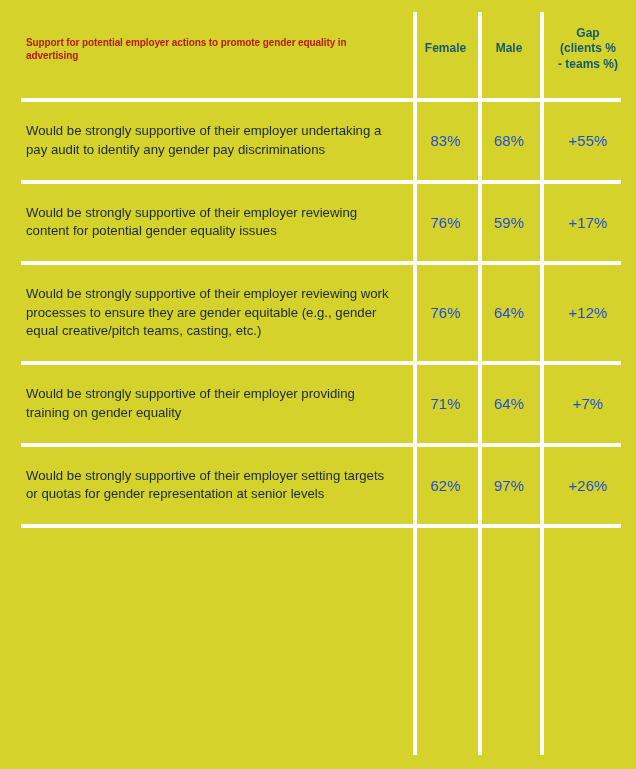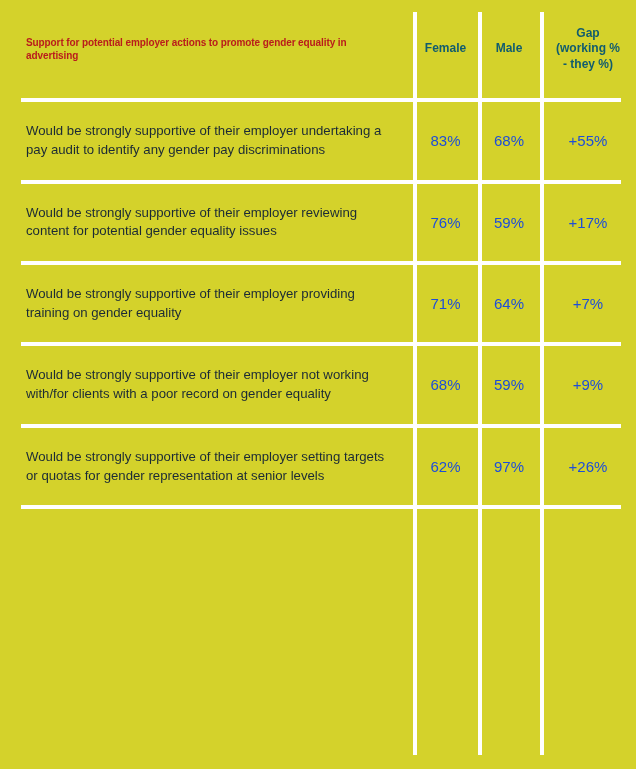--- a/index.html
+++ b/index.html
@@ -136,49 +136,49 @@
       <col class="c-male">
       <col class="c-gap">
     </colgroup>
     <thead>
       <tr>
         <th class="hdr-title">Support for potential employer actions to promote gender equality in advertising</th>
         <th class="hdr-col">Female</th>
         <th class="hdr-col">Male</th>
         <th class="hdr-col">
           <span>Gap</span><br>
-          <span>(working %</span><br>
-          <span>- they %)</span>
+          <span>(clients %</span><br>
+          <span>- teams %)</span>
         </th>
       </tr>
     </thead>
     <tbody>
       <tr>
         <td class="cell-label">Would be strongly supportive of their employer undertaking a pay audit to identify any gender pay discriminations</td>
         <td class="cell-num">83%</td>
         <td class="cell-num">68%</td>
         <td class="cell-num">+55%</td>
       </tr>
       <tr>
         <td class="cell-label">Would be strongly supportive of their employer reviewing content for potential gender equality issues</td>
         <td class="cell-num">76%</td>
         <td class="cell-num">59%</td>
         <td class="cell-num">+17%</td>
       </tr>
       <tr>
+        <td class="cell-label">Would be strongly supportive of their employer reviewing work processes to ensure they are gender equitable (e.g., gender equal creative/pitch teams, casting, etc.)</td>
+        <td class="cell-num">76%</td>
+        <td class="cell-num">64%</td>
+        <td class="cell-num">+12%</td>
+      </tr>
+      <tr>
         <td class="cell-label">Would be strongly supportive of their employer providing training on gender equality</td>
         <td class="cell-num">71%</td>
         <td class="cell-num">64%</td>
         <td class="cell-num">+7%</td>
-      </tr>
-      <tr>
-        <td class="cell-label">Would be strongly supportive of their employer not working with/for clients with a poor record on gender equality</td>
-        <td class="cell-num">68%</td>
-        <td class="cell-num">59%</td>
-        <td class="cell-num">+9%</td>
       </tr>
       <tr>
         <td class="cell-label">Would be strongly supportive of their employer setting targets or quotas for gender representation at senior levels</td>
         <td class="cell-num">62%</td>
         <td class="cell-num">97%</td>
         <td class="cell-num">+26%</td>
       </tr>
     </tbody>
   </table>
 

